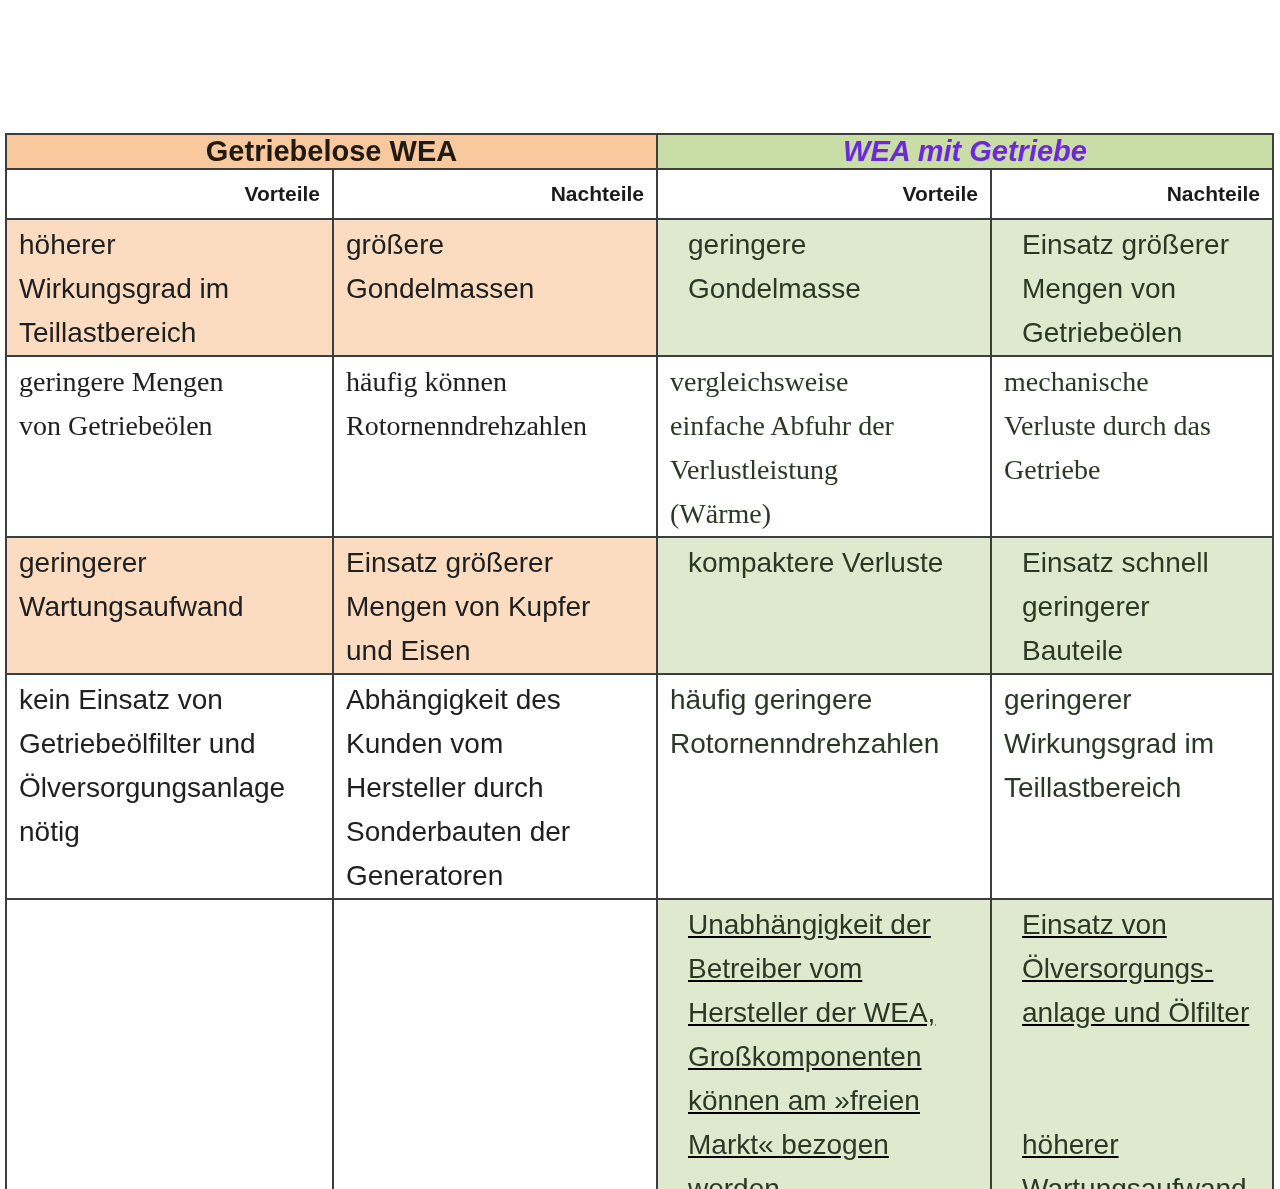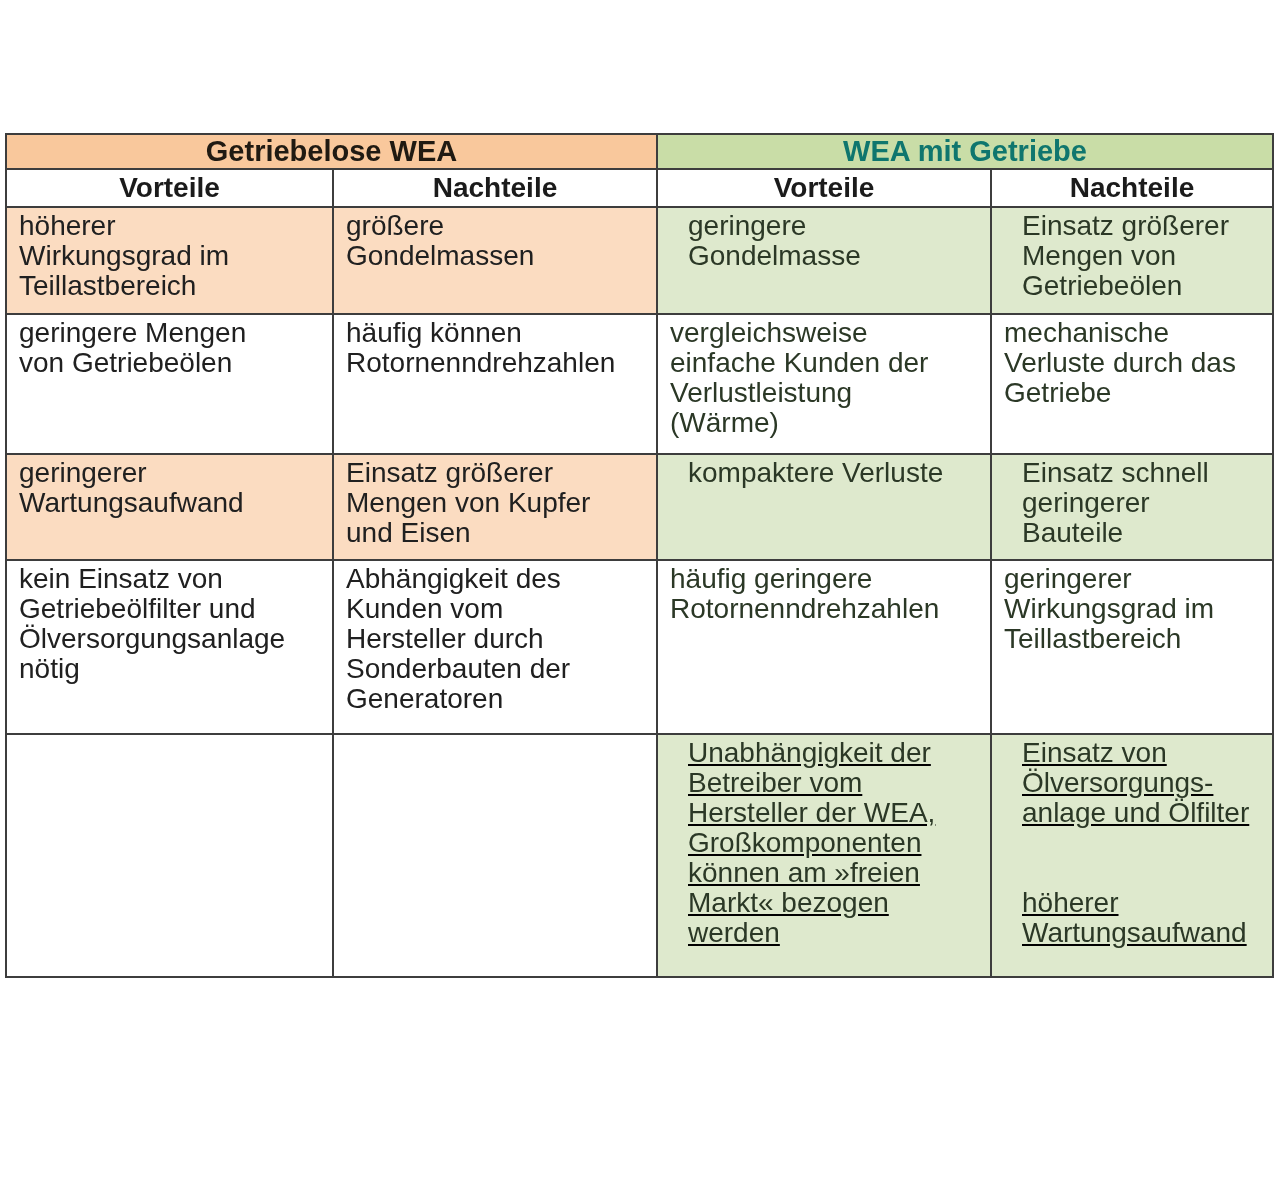--- a/index.html
+++ b/index.html
@@ -30,53 +30,53 @@
   }
   
   th.group-title {
     font-size: 29px;
     font-weight: bold;
     text-align: center;
     vertical-align: middle;
     padding: 0;
   }
   th.group-title.left  { background: var(--orange_header, #f9c89c); color: #201a12; }
-  th.group-title.right { background: var(--green_header,  #c9dda7); color: #0f766e; }
+  th.group-title.right { background: var(--green_header,  #c9dda7); color: #6d28d9; font-style: italic; }
   th.sub {
-    font-size: 28px;
+    font-size: 21px;
     font-weight: bold;
-    text-align: center;
+    text-align: right;
     vertical-align: middle;
     background: #ffffff;
     color: #1b1b1b;
-    padding: 0;
+    padding: 12px;
   }
   
   td.cell {
     vertical-align: top;
     font-size: 28px;
-    line-height: 30px;
+    line-height: 44px;
     padding: 3px 8px 0 12px;
     white-space: pre-line;
     background: #ffffff;
   }
   td.cell.left-half  { color: #202020; }
   td.cell.right-half { color: #2b3826; }
   tr.shaded td.cell.left-half  { background: var(--orange_cell, #fbdcc1); }
   tr.shaded td.cell.right-half { background: var(--green_cell,  #dee9cd); padding-left: 30px; }
   
   td.absent {
     border: none;
     background: #ffffff;
   }
   
   tr.hdr1 { height: 34px; }
   tr.hdr2 { height: 38px; }
   tr.r1 { height: 107px; }
-  tr.r2 { height: 140px; }
+  tr.r2 { height: 140px; font-family: Liberation Serif, serif; }
   tr.r3 { height: 106px; }
   tr.r4 { height: 174px; }
   tr.r5 { height: 243px; text-decoration: underline; }
 </style>
 </head>
 <body>
 
 <div class="table-wrap">
   <table class="compare">
     <colgroup>
@@ -109,21 +109,21 @@
         <td class="cell right-half">Einsatz größerer
 Mengen von
 Getriebeölen</td>
       </tr>
       <tr class="r2">
         <td class="cell left-half">geringere Mengen
 von Getriebeölen</td>
         <td class="cell left-half">häufig können
 Rotornenndrehzahlen</td>
         <td class="cell right-half">vergleichsweise
-einfache Kunden der
+einfache Abfuhr der
 Verlustleistung
 (Wärme)</td>
         <td class="cell right-half">mechanische
 Verluste durch das
 Getriebe</td>
       </tr>
       <tr class="r3 shaded">
         <td class="cell left-half">geringerer
 Wartungsaufwand</td>
         <td class="cell left-half">Einsatz größerer

